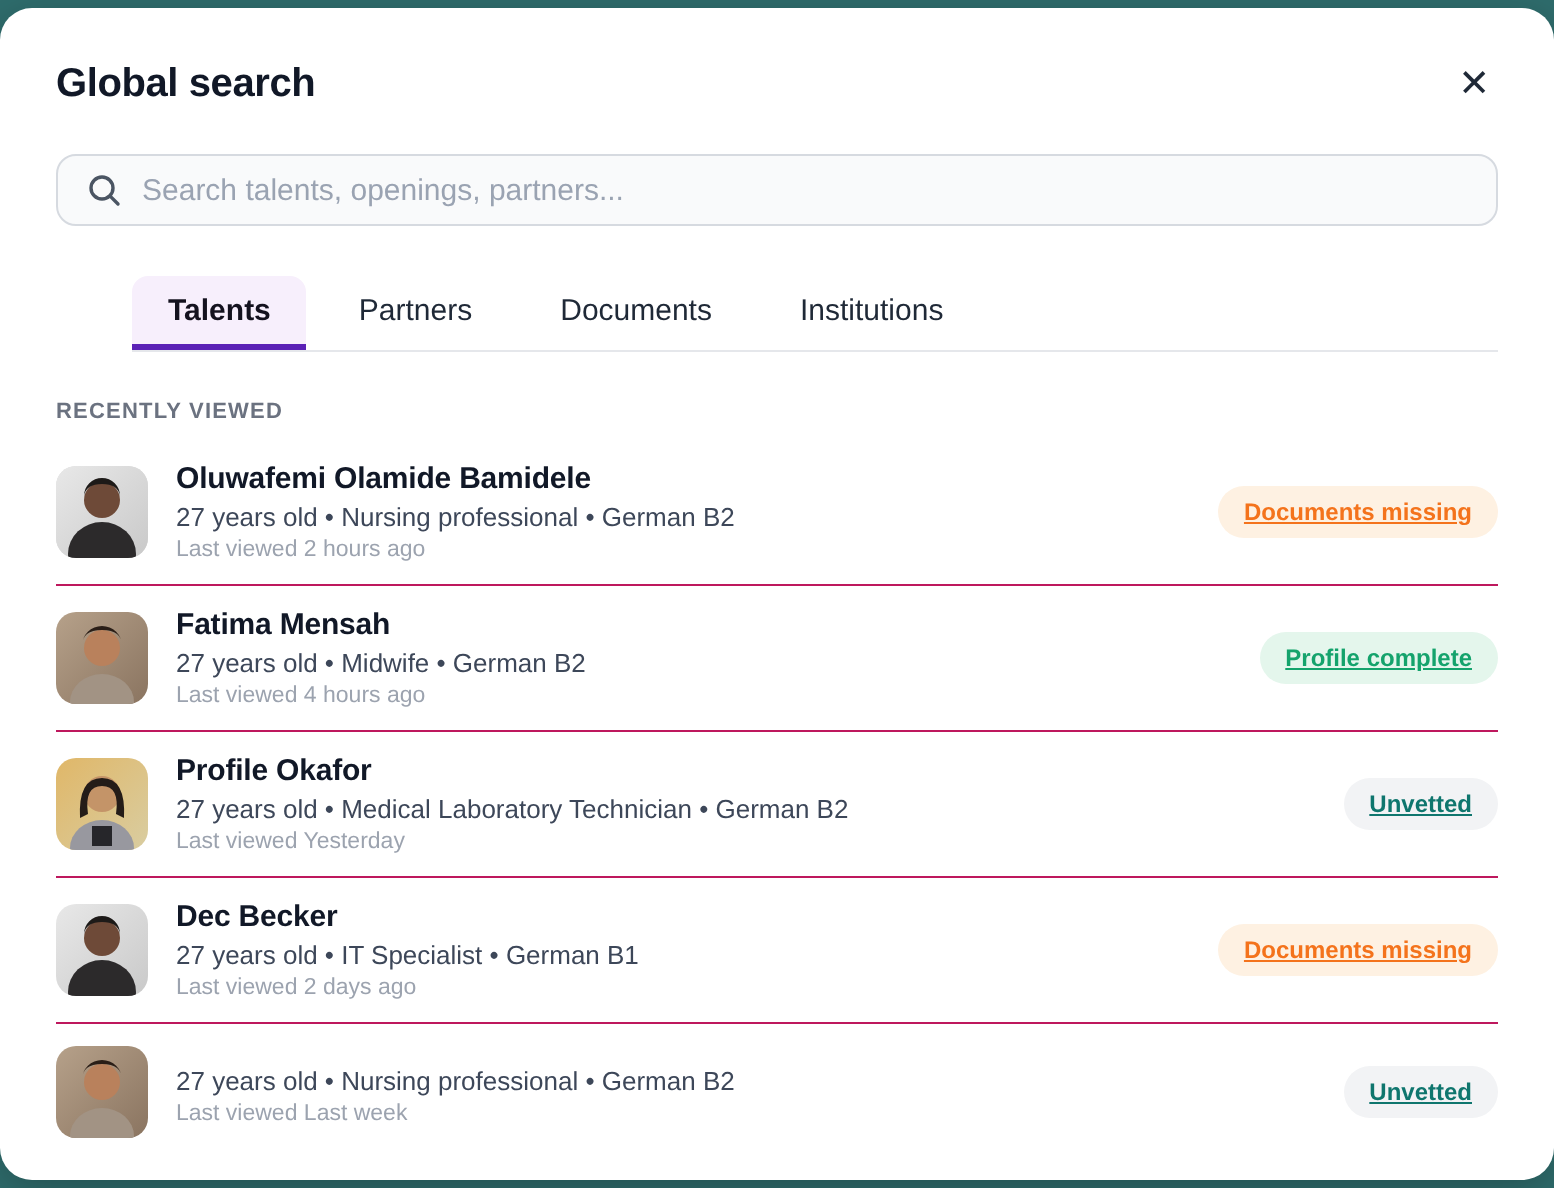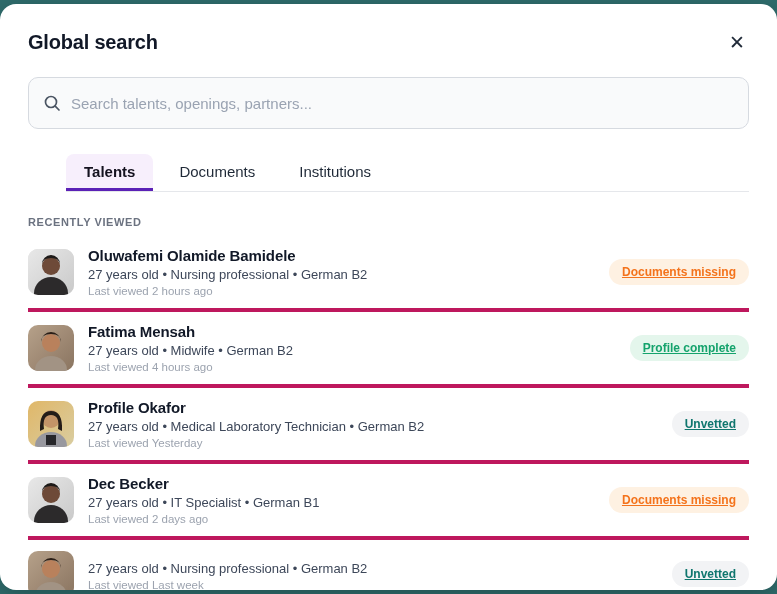--- a/index.html
+++ b/index.html
@@ -36,21 +36,21 @@
     font-size: 19px;
     line-height: 1;
     color: #1f2937;
     cursor: pointer;
     padding: 2px 4px;
     font-family: "DejaVu Sans", sans-serif;
     font-weight: 400;
   }
   .search-box {
     margin-top: 23px;
-    height: 52px;
+    height: 36px;
     background: #f9fafb;
     border: 1px solid #d6dae0;
     border-radius: 10px;
     display: flex;
     align-items: center;
     padding: 0 14px;
     gap: 10px;
   }
   .search-box svg { flex: 0 0 auto; display: block; }
   .search-input {
@@ -96,21 +96,21 @@
     font-weight: 700;
     letter-spacing: 0.6px;
     color: #6b7280;
   }
   .results { margin-top: 8px; }
   .result-row {
     display: flex;
     align-items: center;
     gap: 14px;
     padding: 11px 0;
-    border-bottom: 4px solid #be185d;
+    border-bottom: 1px solid #be185d;
     cursor: pointer;
   }
   .result-row:last-child { border-bottom: none; }
   .avatar {
     width: 46px; height: 46px;
     border-radius: 10px;
     flex: 0 0 auto;
     overflow: hidden;
   }
   .avatar svg { display: block; }
@@ -159,20 +159,21 @@
       <svg width="18" height="18" viewBox="0 0 18 18" fill="none">
         <circle cx="8" cy="8" r="5.5" stroke="#4b5563" stroke-width="1.7"></circle>
         <line x1="12.2" y1="12.2" x2="16" y2="16" stroke="#4b5563" stroke-width="1.7" stroke-linecap="round"></line>
       </svg>
     </span>
     <input class="search-input" type="text" placeholder="Search talents, openings, partners..." style="">
   </div>
 
   <div class="tabs">
     <button class="tab active">Talents</button>
+    <button class="tab">Partners</button>
     <button class="tab">Documents</button>
     <button class="tab">Institutions</button>
   </div>
 
   <div class="section-heading">RECENTLY VIEWED</div>
 
   <div class="results">
 
     <div class="result-row">
       <span class="avatar">

